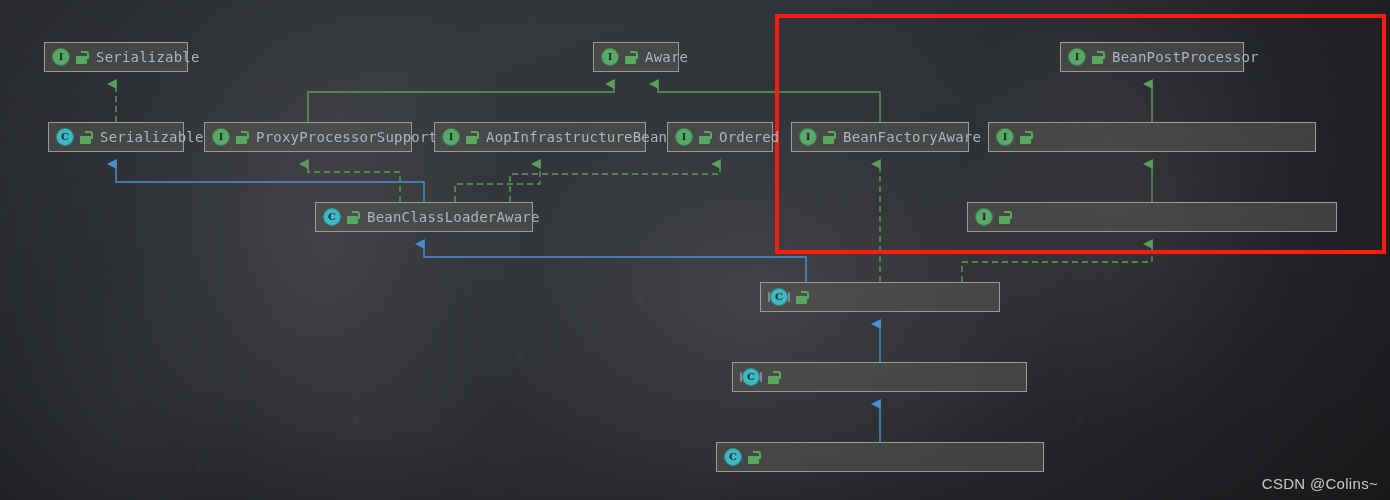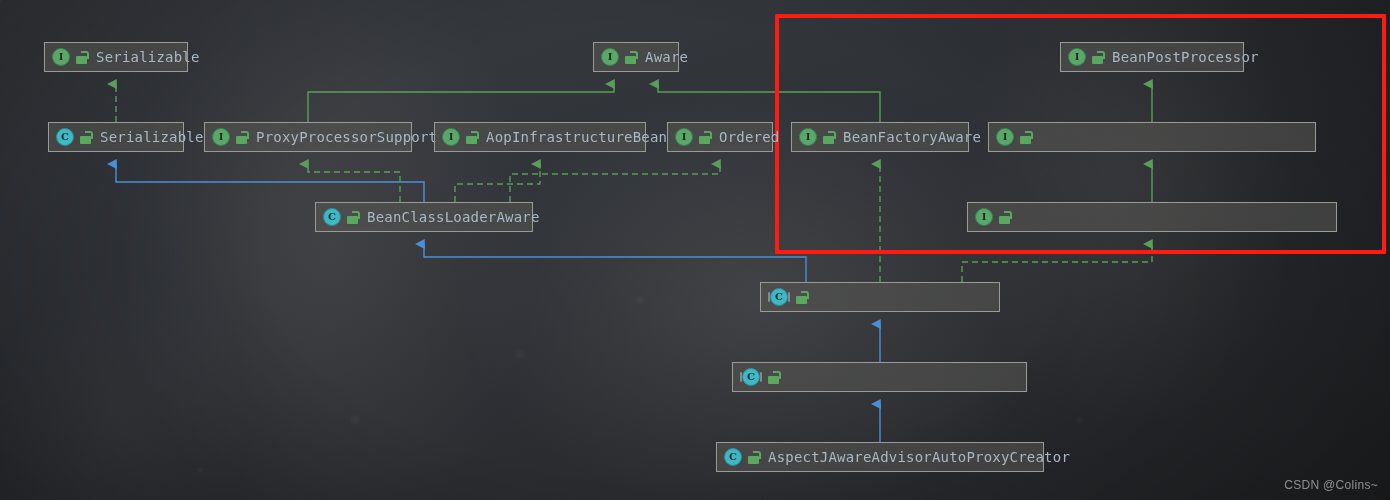--- a/index.html
+++ b/index.html
@@ -174,22 +174,22 @@
     border-bottom: none;
     border-left: none;
     border-radius: 0 3px 0 0;
   }
 
   
   .watermark {
     position: absolute;
     right: 12px;
     bottom: 8px;
-    color: #a3a3a3;
-    font-size: 12px;
+    color: #e5e5e5;
+    font-size: 15px;
     font-family: "Liberation Sans", sans-serif;
     opacity: 0.85;
     letter-spacing: 0.3px;
   }
 </style>
 </head>
 <body>
 
 <div id="stage">
 
@@ -369,18 +369,17 @@
           <span class="shackle"></span>
           <span class="body"></span>
         </span>
       </div>
       <div class="node" style="left: 716px; top: 442px; width: 328px;">
         <span class="ico ico-class">C</span>
         <span class="ico-lock">
           <span class="shackle"></span>
           <span class="body"></span>
         </span>
-        <span class="label">AspectJAwareAdvisorAutoProxyCreator</span>
       </div>
     </div>
 
   <div class="watermark">CSDN @Colins~</div>
 </div>
 
 </body></html>

